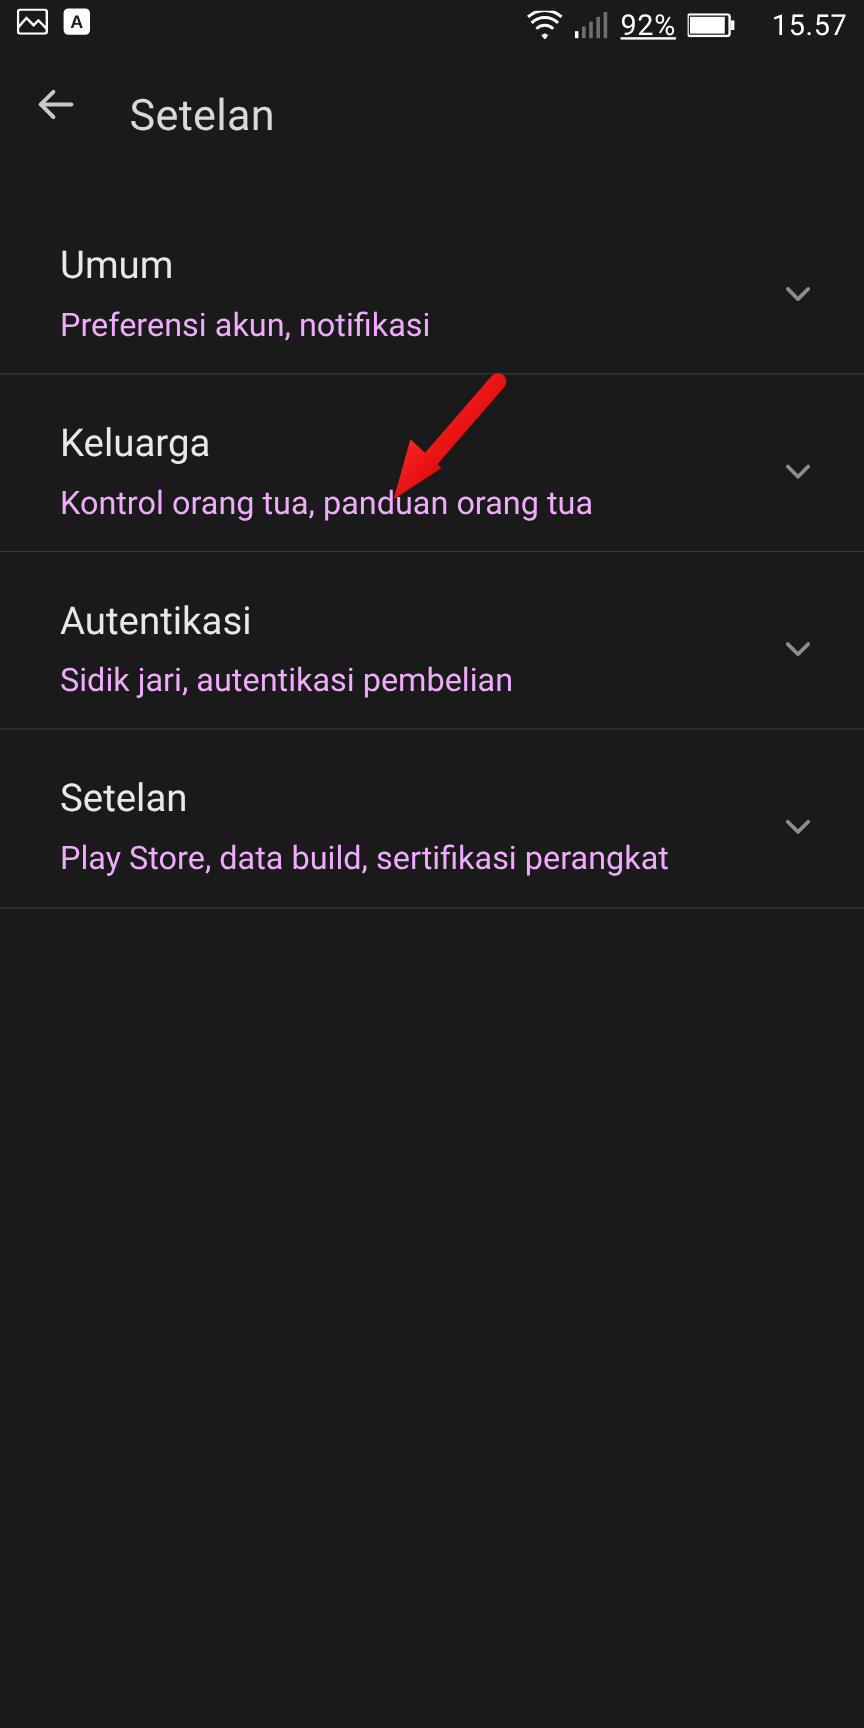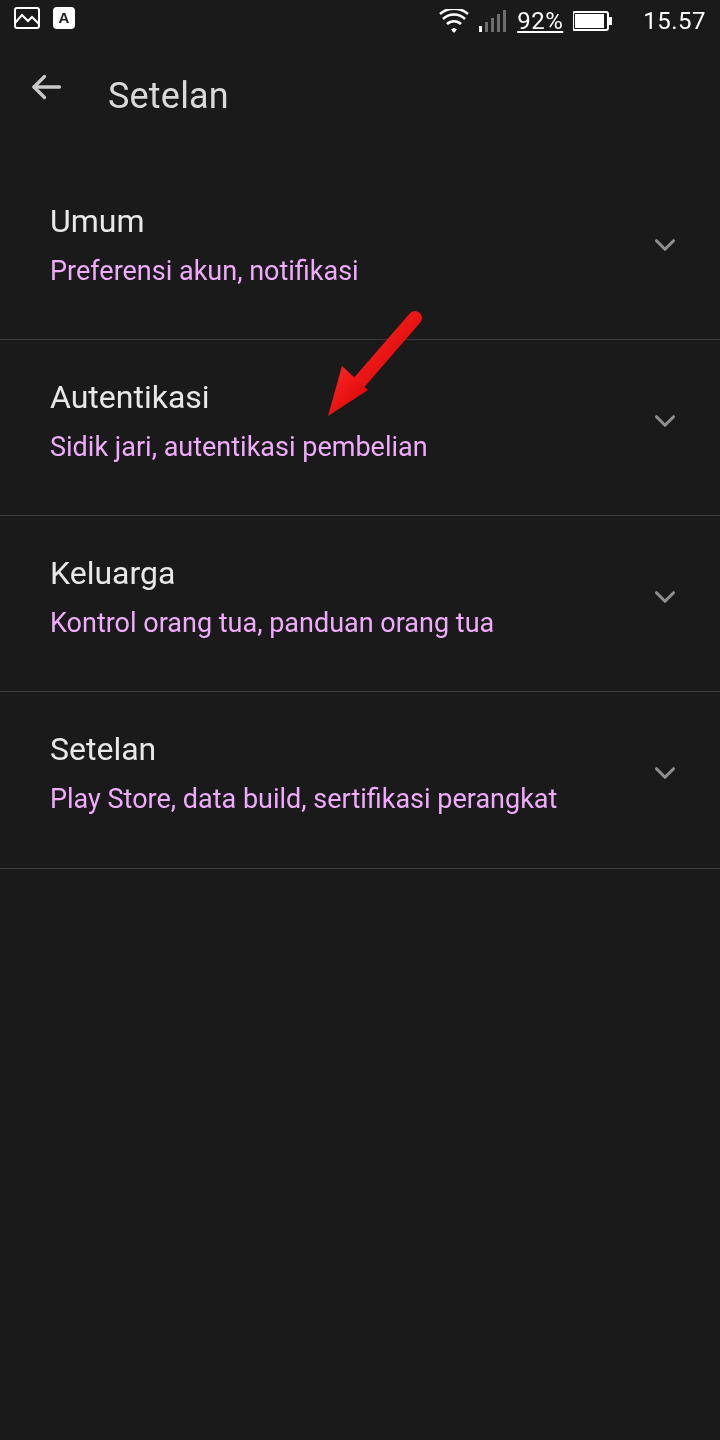--- a/index.html
+++ b/index.html
@@ -50,21 +50,21 @@
     margin-top: 16px;
   }
 
   
   .settings-list {
     padding: 30px 0 0 0;
   }
   .setting-item {
     display: flex;
     align-items: flex-start;
-    padding: 38px 38px 48px 50px;
+    padding: 38px 38px 20px 50px;
     border-bottom: 1px solid #3a3a3a;
     cursor: pointer;
   }
   .setting-item .text {
     flex: 1;
     padding-right: 20px;
   }
   .setting-item .title {
     font-size: 32px;
     color: #e8e8e8;
@@ -162,34 +162,34 @@
     <span class="chevron">
       <svg width="34" height="34" viewBox="0 0 24 24" fill="none" stroke="currentColor" stroke-width="2.2" stroke-linecap="round" stroke-linejoin="round">
           <polyline points="6 9 12 15 18 9"></polyline>
         </svg>
     </span>
   </div>
 
 
   <div class="setting-item">
     <div class="text">
+      <div class="title">Keluarga</div>
+      <div class="subtitle">Kontrol orang tua, panduan orang tua</div>
+    </div>
+    <span class="chevron">
+      <svg width="34" height="34" viewBox="0 0 24 24" fill="none" stroke="currentColor" stroke-width="2.2" stroke-linecap="round" stroke-linejoin="round">
+          <polyline points="6 9 12 15 18 9"></polyline>
+        </svg>
+    </span>
+  </div>
+
+  <div class="setting-item">
+    <div class="text">
       <div class="title">Autentikasi</div>
       <div class="subtitle">Sidik jari, autentikasi pembelian</div>
-    </div>
-    <span class="chevron">
-      <svg width="34" height="34" viewBox="0 0 24 24" fill="none" stroke="currentColor" stroke-width="2.2" stroke-linecap="round" stroke-linejoin="round">
-          <polyline points="6 9 12 15 18 9"></polyline>
-        </svg>
-    </span>
-  </div>
-
-  <div class="setting-item">
-    <div class="text">
-      <div class="title">Keluarga</div>
-      <div class="subtitle">Kontrol orang tua, panduan orang tua</div>
     </div>
     <span class="chevron">
       <svg width="34" height="34" viewBox="0 0 24 24" fill="none" stroke="currentColor" stroke-width="2.2" stroke-linecap="round" stroke-linejoin="round">
           <polyline points="6 9 12 15 18 9"></polyline>
         </svg>
     </span>
   </div>
 
   <div class="setting-item">
     <div class="text">

